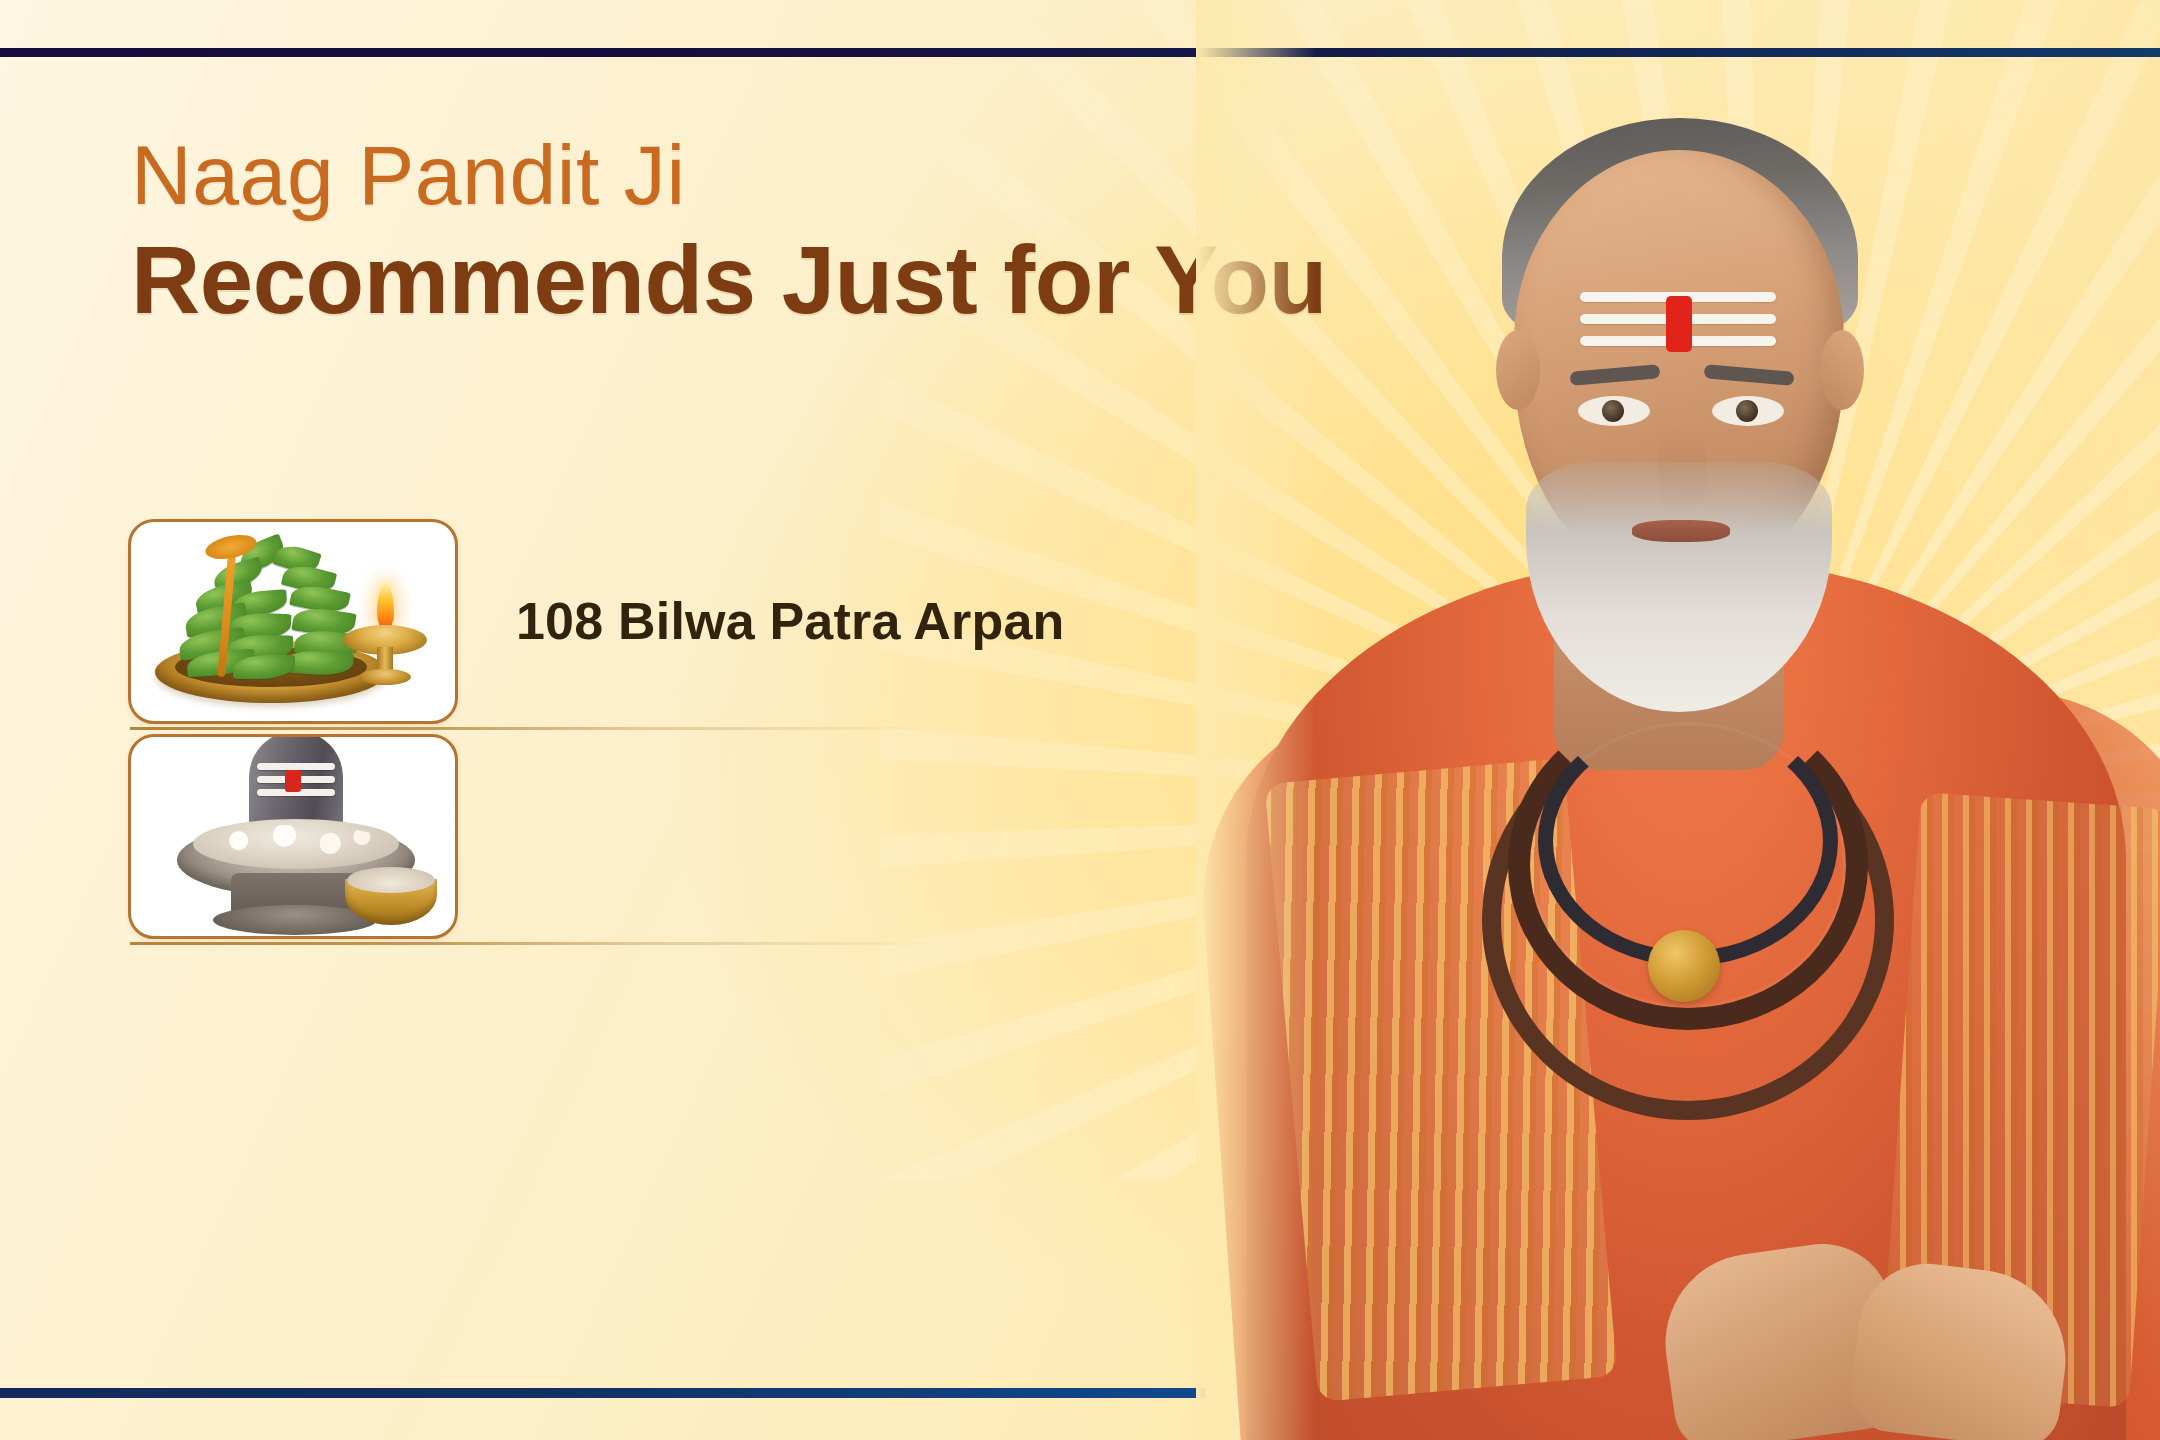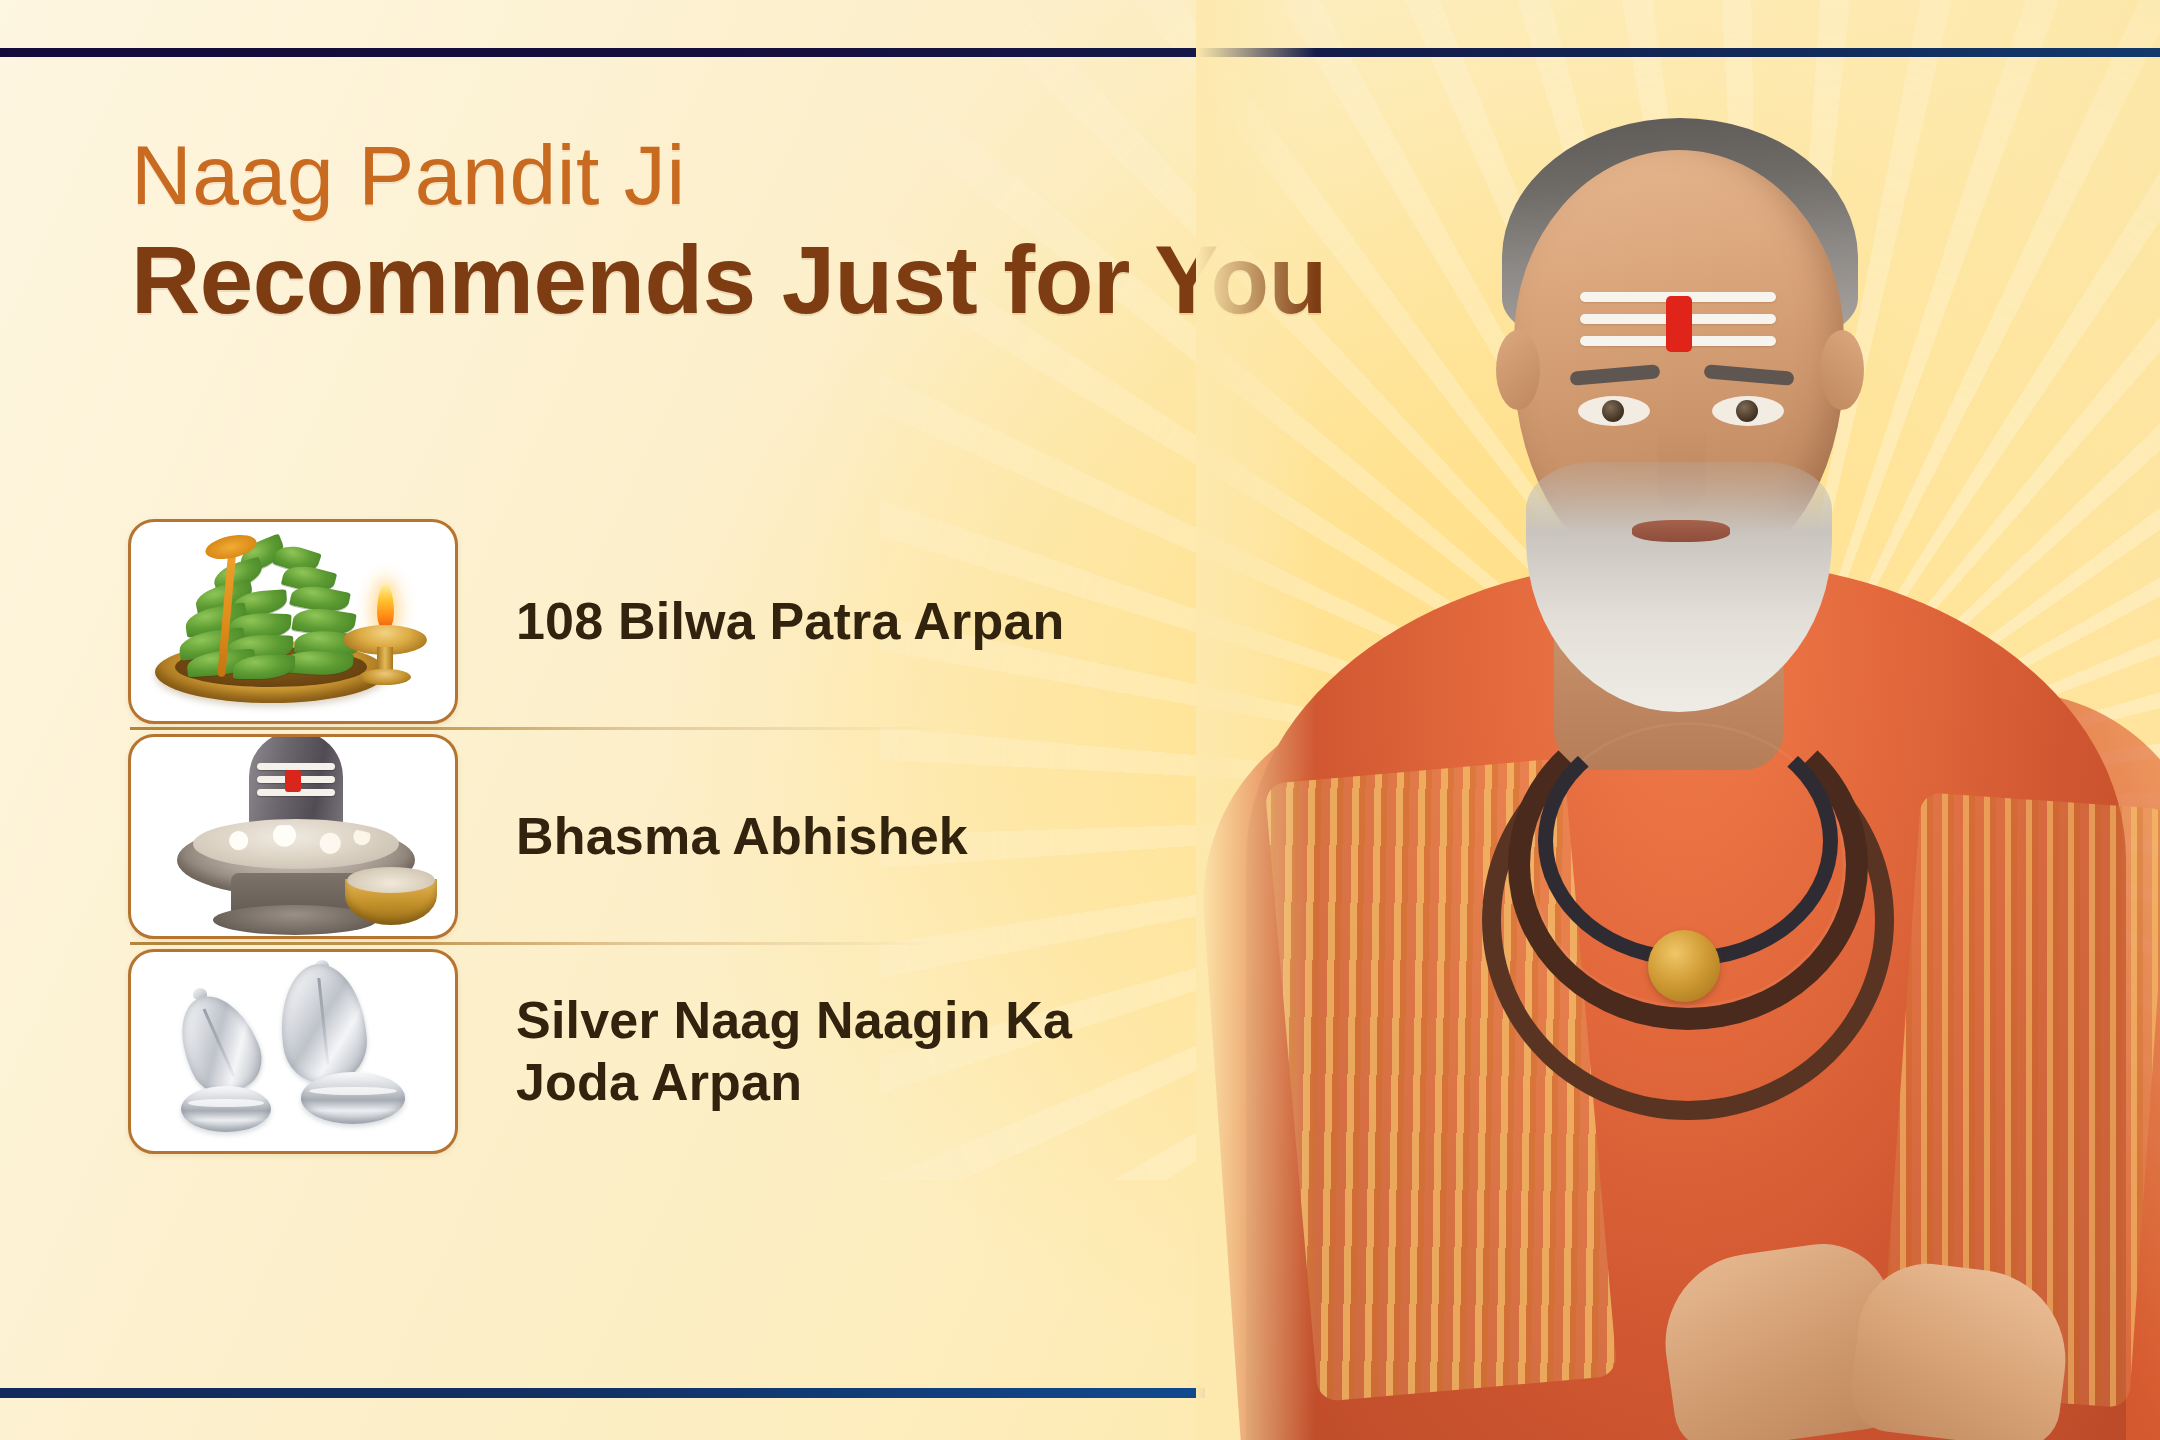--- a/index.html
+++ b/index.html
@@ -424,42 +424,24 @@
           <span style="top:13px;"></span>
           <span style="top:26px;"></span>
         </div>
         <div class="t2-dot"></div>
         <div class="t2-disc"></div>
         <div class="t2-ash"></div>
         <div class="t2-pedestal"></div>
         <div class="t2-foot"></div>
         <div class="t2-bowl"></div>
       </div>
-      <div class="reco-label">Bhasma Abhishek</div>
     </div>
 
     <div class="divider"></div>
 
-    <div class="reco-row">
-      <div class="thumb">
-
-        <div class="naag" style="left:46px; top:36px; width:120px; height:160px;">
-          <div class="head" style="left:16px; top:0px;"></div>
-          <div class="hood" style="left:6px;  top:6px;  width:72px; height:100px; transform:rotate(-24deg);"></div>
-          <div class="coil" style="left:4px;  top:98px; width:90px; height:46px;"></div>
-        </div>
-
-        <div class="naag" style="left:140px; top:8px; width:150px; height:190px;">
-          <div class="head" style="left:44px; top:0px;"></div>
-          <div class="hood" style="left:10px; top:4px;  width:84px; height:118px; transform:rotate(-6deg);"></div>
-          <div class="coil" style="left:30px; top:112px; width:104px; height:52px;"></div>
-        </div>
-      </div>
-      <div class="reco-label">Silver Naag Naagin Ka Joda Arpan</div>
-    </div>
 
   </div>
 
   <div class="pandit">
     <div class="p-shoulderL"></div>
     <div class="p-shoulderR"></div>
     <div class="p-body"></div>
     <div class="p-border"></div>
     <div class="p-borderR"></div>
     <div class="p-neck"></div>

